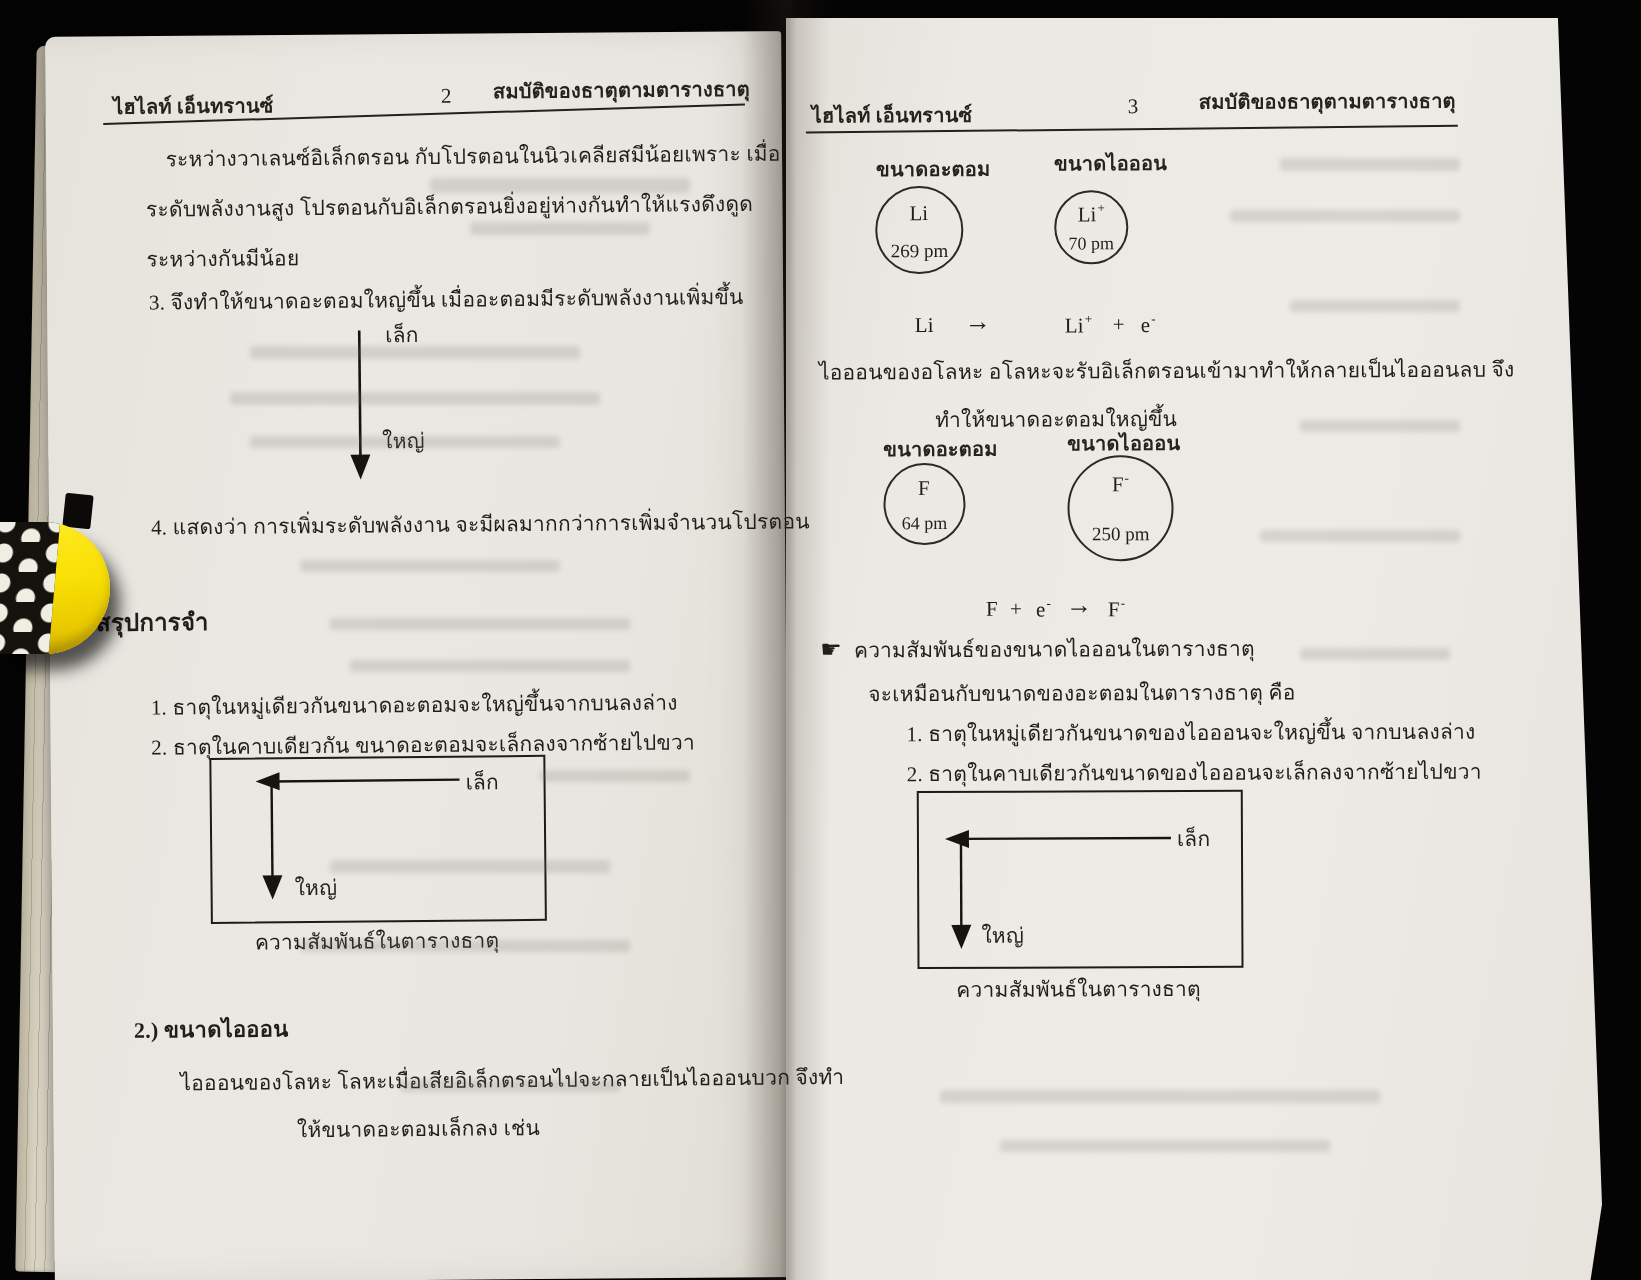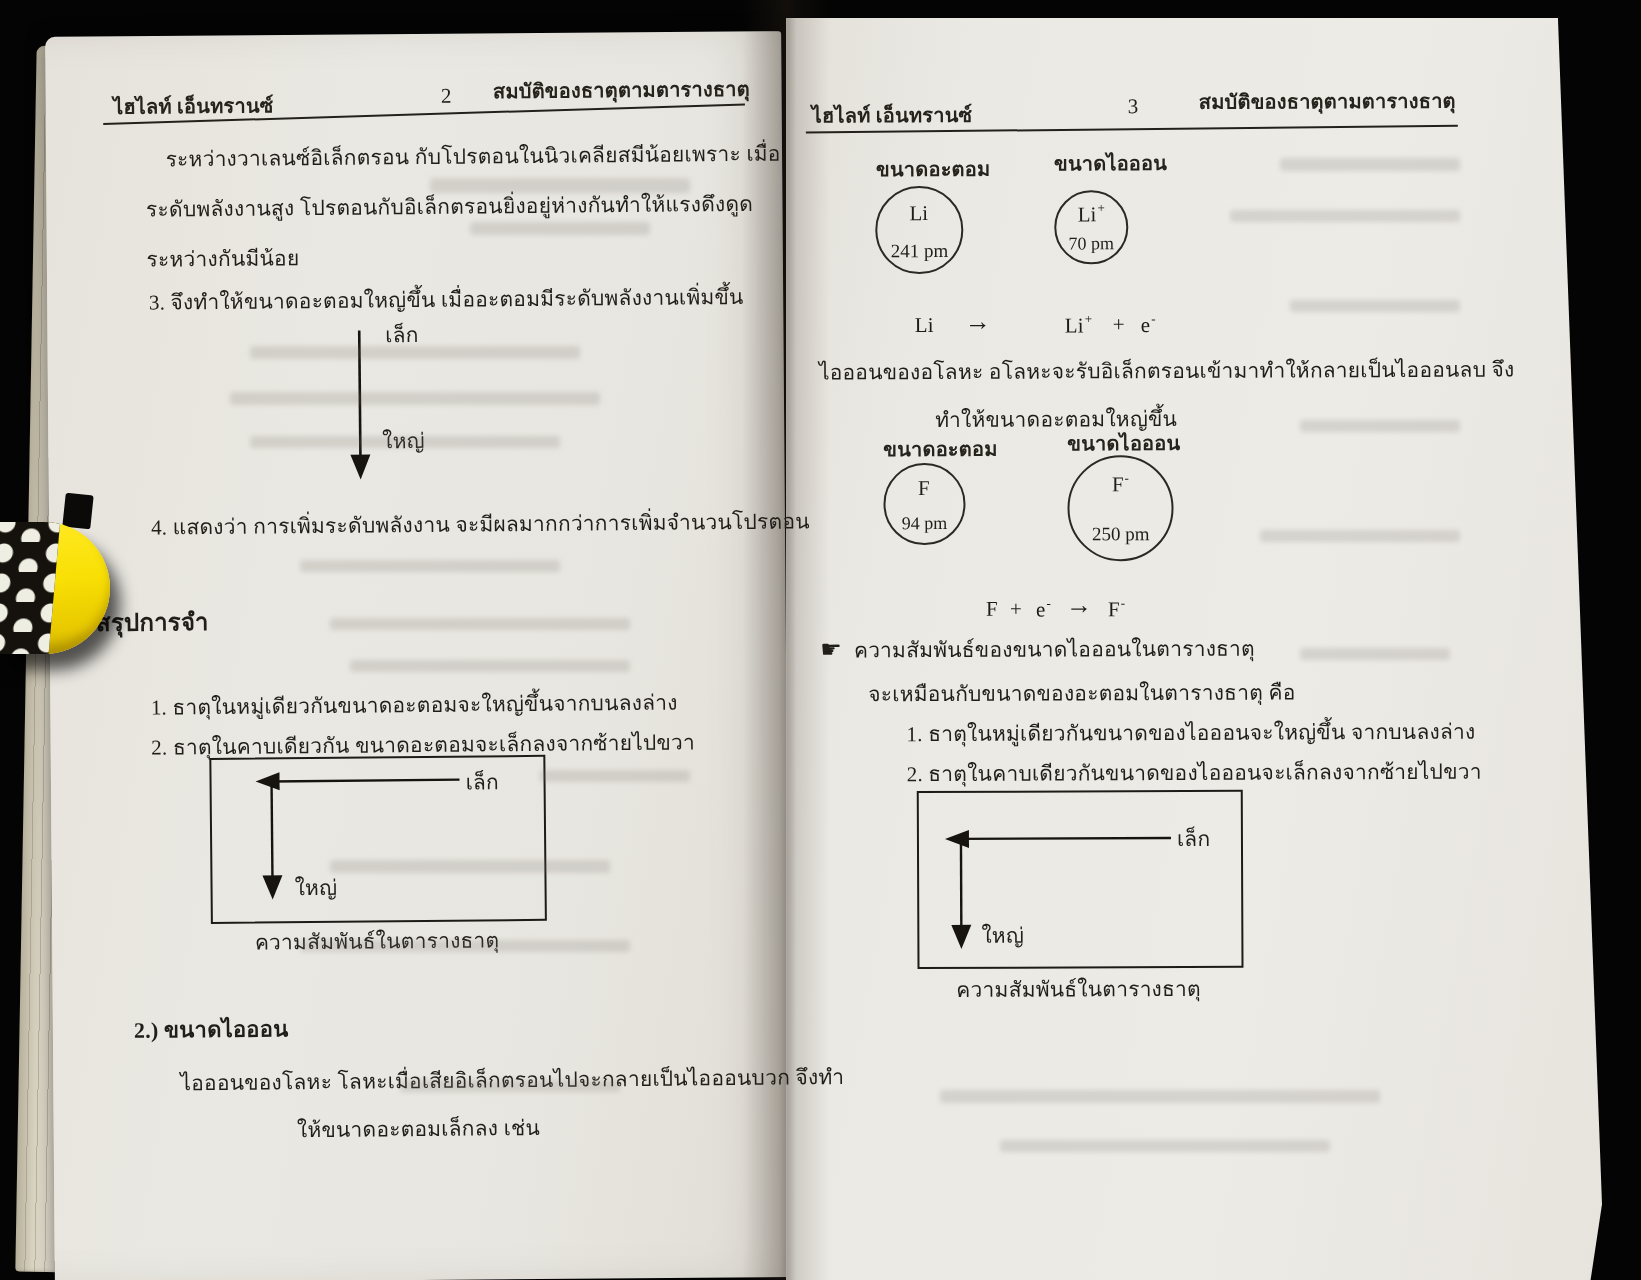--- a/index.html
+++ b/index.html
@@ -138,21 +138,21 @@
   <div class="t hdr" style="left:814px;top:98px">ไฮไลท์ เอ็นทรานซ์</div>
   <div class="t" style="left:1130px;top:94px">3</div>
   <div class="t hdr" style="left:1160px;top:86px;width:298px;text-align:right">สมบัติของธาตุตามตารางธาตุ</div>
   <div class="rule" style="left:808px;top:130px;width:652px;transform:rotate(-0.35deg);transform-origin:left center;"></div>
 
   <div class="t hdr" style="left:878px;top:152px">ขนาดอะตอม</div>
   <div class="t hdr" style="left:1056px;top:147px">ขนาดไอออน</div>
 
   <div class="circ" style="left:877px;top:185px;width:88px;height:88px;padding:12px 0 10px">
     <span class="sym"><span>Li</span><sup></sup></span>
-    <span class="siz">241 pm</span>
+    <span class="siz">269 pm</span>
   </div>
   <div class="circ" style="left:1056px;top:190px;width:74px;height:74px;padding:9px 0 8px">
     <span class="sym"><span>Li</span><sup>+</sup></span>
     <span class="siz" style="font-size:18px">70 pm</span>
   </div>
 
   <div>
     <span class="t eq" style="left:916px;top:312px">Li</span>
     <span class="t eq" style="left:966px;top:306px;font-size:26px">→</span>
     <span class="t eq" style="left:1066px;top:312px"><span>Li</span><sup>+</sup></span>
@@ -161,21 +161,21 @@
   </div>
 
   <div class="t" style="left:820px;top:354px">ไอออนของอโลหะ  อโลหะจะรับอิเล็กตรอนเข้ามาทำให้กลายเป็นไอออนลบ จึง</div>
   <div class="t" style="left:936px;top:402px">ทำให้ขนาดอะตอมใหญ่ขึ้น</div>
 
   <div class="t hdr" style="left:884px;top:432px">ขนาดอะตอม</div>
   <div class="t hdr" style="left:1068px;top:427px">ขนาดไอออน</div>
 
   <div class="circ" style="left:884px;top:462px;width:82px;height:82px;padding:10px 0 9px">
     <span class="sym"><span>F</span><sup></sup></span>
-    <span class="siz" style="font-size:18px">94 pm</span>
+    <span class="siz" style="font-size:18px">64 pm</span>
   </div>
   <div class="circ" style="left:1068px;top:455px;width:106px;height:106px;padding:14px 0 14px">
     <span class="sym"><span>F</span><sup>-</sup></span>
     <span class="siz">250 pm</span>
   </div>
 
   <div>
     <span class="t eq" style="left:986px;top:596px">F</span>
     <span class="t eq" style="left:1010px;top:596px">+</span>
     <span class="t eq" style="left:1036px;top:596px"><span>e</span><sup>-</sup></span>

